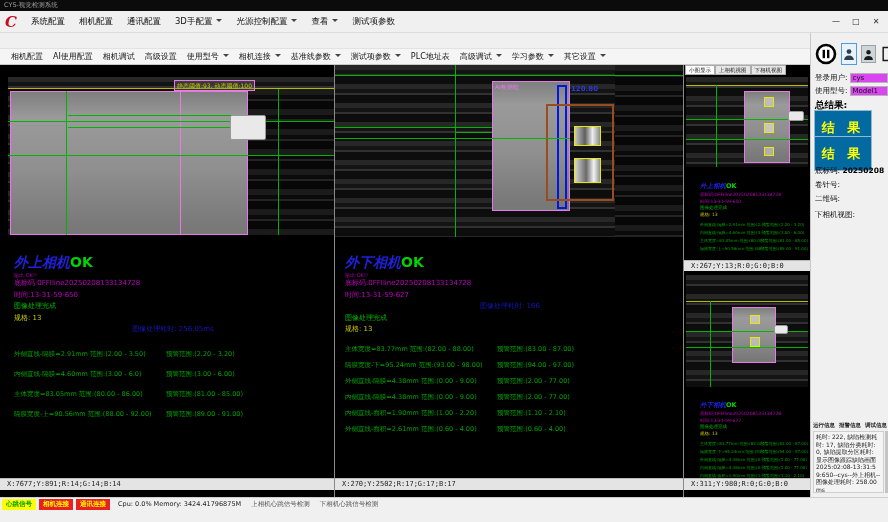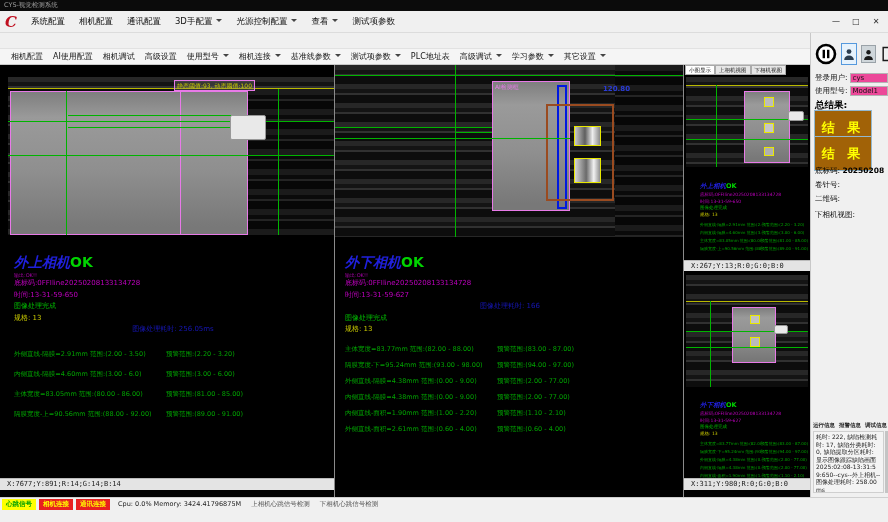--- a/index.html
+++ b/index.html
@@ -60,21 +60,21 @@
   .pout { color:#b000b0; font-size:5px; line-height:6px; }
   .pdone { color:#00bb00; font-size:7px; line-height:11.5px; }
   .pspec { color:#c9c900; font-size:7px; line-height:11.5px; }
   .pelap { color:#1616b6; font-size:7px; line-height:11.5px;text-align:center; }
   .mrow { display:flex; color:#00a400; font-size:6.5px; line-height:20px; white-space:nowrap; }
   .mrow .mtext { width:152px; }
   .mrow-mid { line-height:16px; }
   .thresh-label { color:#c9c900; font-size:6px; line-height:9px; border:1px solid #e87ae8;
                   padding:0 2px; background:rgba(120,120,120,.35); white-space:nowrap; }
   .ai-label { color:#e87ae8; font-size:6px; }
-  .blue-val { color:#2a3bd6; font-size:7px; font-weight:bold;padding-left:32px; }
+  .blue-val { color:#2a3bd6; font-size:7px; font-weight:bold; }
 
   
   .mini-tab { font-size:5.5px; color:#222; background:#e6e6e6; border:1px solid #aaa;
               padding:0 3px; line-height:8px; white-space:nowrap; }
   .mini-tab.active { background:#fff; }
   .mini-title { color:#2020dd; font-size:6.5px; font-weight:bold;
                 font-family:"DejaVu Serif","Liberation Serif",serif; font-style:italic; }
   .mini-ok { color:#00d400; font-size:6.5px; font-weight:bold; font-style:normal;
              font-family:"DejaVu Sans","Liberation Sans",sans-serif; }
   .mini-meta { color:#c000c0; font-size:4.5px; line-height:6.5px; white-space:nowrap; }
@@ -83,25 +83,25 @@
   .mini-m { color:#00a400; font-size:4px; line-height:8px; white-space:nowrap; display:flex; }
   .mini-m .mtext { width:62px; overflow:hidden; }
 
   
   #sidebar { left:810px; top:33px; width:78px; height:464px; background:#f0f0f0;
              border-left:1px solid #c8c8c8; }
   .sbtn { display:inline-flex; align-items:center; justify-content:center; background:#f0f0f0; }
   #btn-user { border:1px solid #5599dd; background:#e6f2fc; }
   #btn-operator { background:#cfd6da; border:1px solid #9aa2a8; }
   .sb-label { font-size:7.5px; color:#111; }
-  .sb-input { width:38px; height:10px; border:1px solid #b4b4b4; background:#ec4899;
+  .sb-input { width:38px; height:10px; border:1px solid #b4b4b4; background:#d946ef;
               font-size:7px; padding:0 2px; color:#111;
               font-family:"DejaVu Sans","Liberation Sans",sans-serif; }
   .sb-strong { font-size:9.5px; font-weight:bold; color:#000; }
-  .result-box { width:58px; height:35px; background:#a16207; border:1px solid #93b8cf;
+  .result-box { width:58px; height:35px; background:#0369a1; border:1px solid #93b8cf;
                 color:#ffff00; font-weight:bold; font-size:13px; letter-spacing:4px;
                 display:flex; align-items:center; justify-content:center;
                 font-family:"DejaVu Serif","Liberation Serif",serif; }
   .info-tab { font-size:5.5px; font-weight:bold; color:#222; white-space:nowrap; }
   #sb-log { font-size:6px; line-height:7.5px; color:#222; word-break:break-all;
             background:#f4f4f4; border:1px solid #cfcfcf; padding:1px 2px; overflow:hidden; }
 
   
   #statusbar { left:0; top:497px; width:888px; height:13px; background:#f0f0f0;
                border-top:1px solid #cfcfcf; display:flex; align-items:center; padding-left:2px; }
@@ -251,20 +251,21 @@
       </div>
       <div class="mrow mrow-mid">
         <span class="mtext">内侧直线-面积=1.90mm 范围:(1.00 - 2.20)</span>
         <span class="mwarn">预警范围:(1.10 - 2.10)</span>
       </div>
       <div class="mrow mrow-mid">
         <span class="mtext">外侧直线-面积=2.61mm 范围:(0.60 - 4.00)</span>
         <span class="mwarn">预警范围:(0.60 - 4.00)</span>
       </div>
     </div>
+    <div class="abs cam-footer" style="left:335px; top:413px; width:348px;">X:270;Y:2502;R:17;G:17;B:17</div>
 
     <div class="abs" style="left:685px; top:0; width:125px; height:10px; display:flex;">
       <span class="mini-tab active">小图显示</span>
       <span class="mini-tab">上相机视图</span>
       <span class="mini-tab">下相机视图</span>
     </div>
 
     <div class="abs" style="left:686px; top:12px; width:122px; height:90px; overflow:hidden;">
       <div class="abs stripes" style="left:0; top:0; width:122px; height:90px;"></div>
       <div class="abs hline-y" style="left:0; top:8px; width:122px;"></div>

